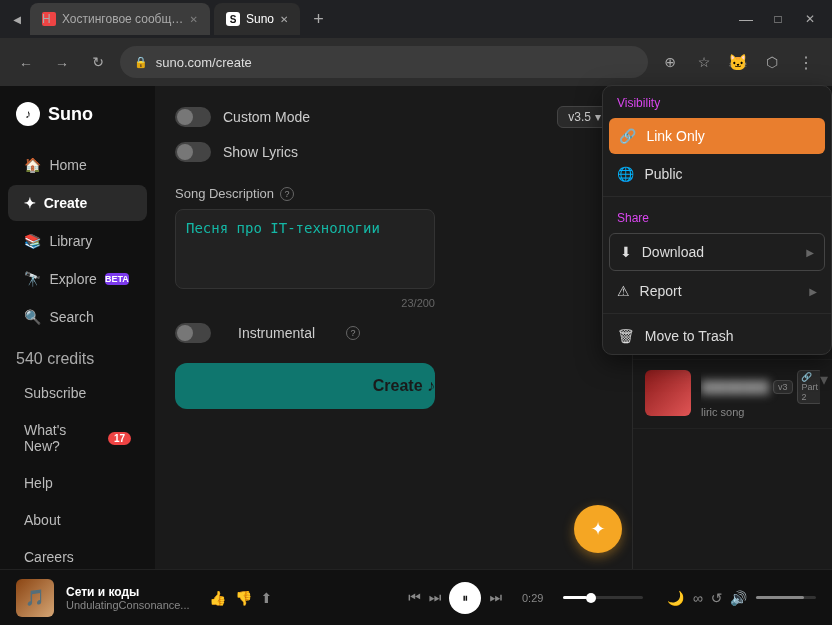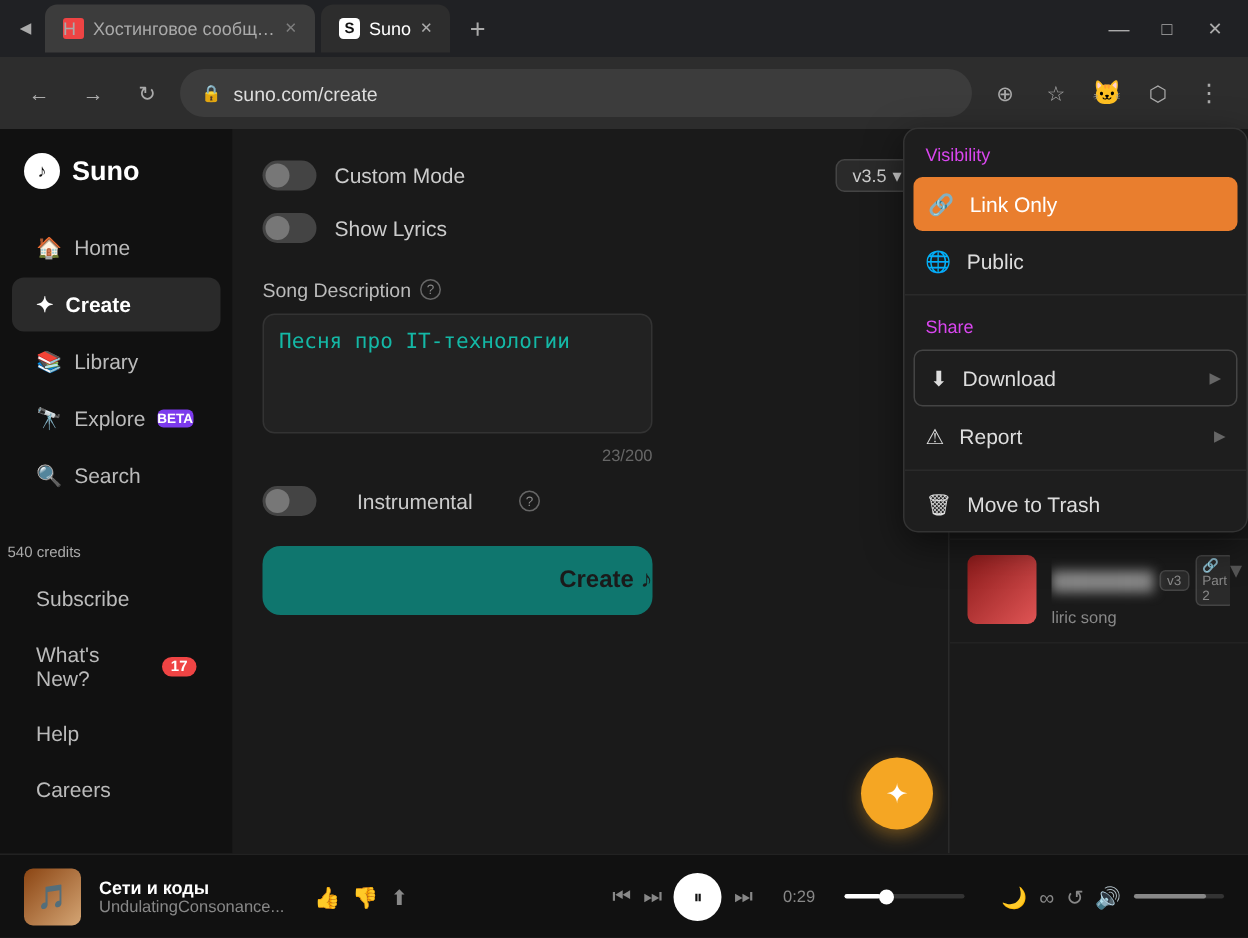--- a/index.html
+++ b/index.html
@@ -146,22 +146,22 @@
       font-size: 10px;
       color: #fff;
       font-weight: 700;
       margin-left: 2px;
     }
     .sidebar-bottom {
       margin-top: auto;
       padding: 8px 0;
     }
     .credits-text {
-      padding: 6px 5px;
-      font-size: 10px;
+      padding: 6px 16px;
+      font-size: 16px;
       color: #aaa;
     }
 
     
     .main-content {
       flex: 1;
       background: #1a1a1a;
       padding: 20px;
       overflow: hidden;
     }
@@ -200,21 +200,21 @@
       color: #ccc;
       display: flex; align-items: center; gap: 4px;
       cursor: pointer;
       margin-left: auto;
     }
 
     .song-desc-label {
       font-size: 13px;
       color: #bbb;
       margin-bottom: 8px;
-      display: flex; align-items: flex-start; gap: 6px; margin-top: 24px;
+      display: flex; align-items: flex-end; gap: 6px; margin-top: 24px;
     }
     .question-icon {
       width: 14px; height: 14px;
       border-radius: 50%;
       border: 1px solid #666;
       display: flex; align-items: center; justify-content: center;
       font-size: 9px;
       color: #888;
     }
     .song-desc-textarea {
@@ -578,20 +578,23 @@
       <div class="credits-text">540 credits</div>
       <div class="sidebar-item">
         <span>Subscribe</span>
       </div>
       <div class="sidebar-item">
         <span>What's New?</span>
         <span class="new-badge">17</span>
       </div>
       <div class="sidebar-item">
         <span>Help</span>
+      </div>
+      <div class="sidebar-item">
+        <span>About</span>
       </div>
       <div class="sidebar-item">
         <span>Careers</span>
       </div>
     </div>
   </div>
 
   <div class="main-content">
     <div class="toggle-row">
       <div class="toggle">

